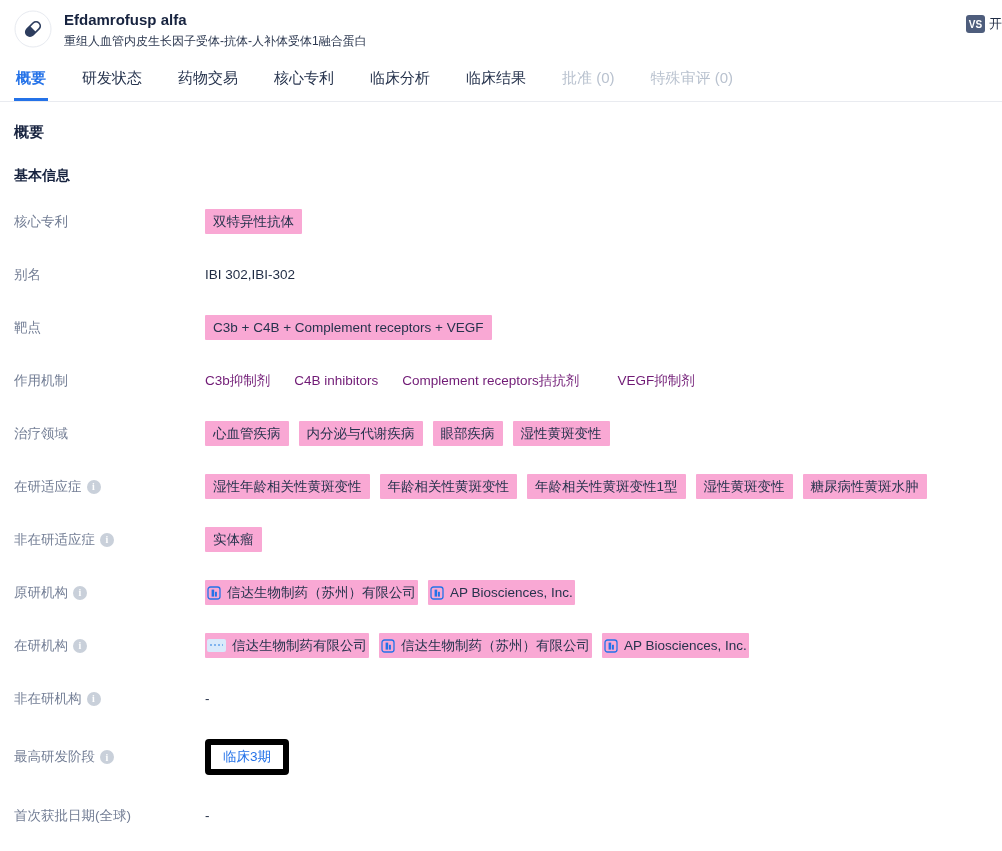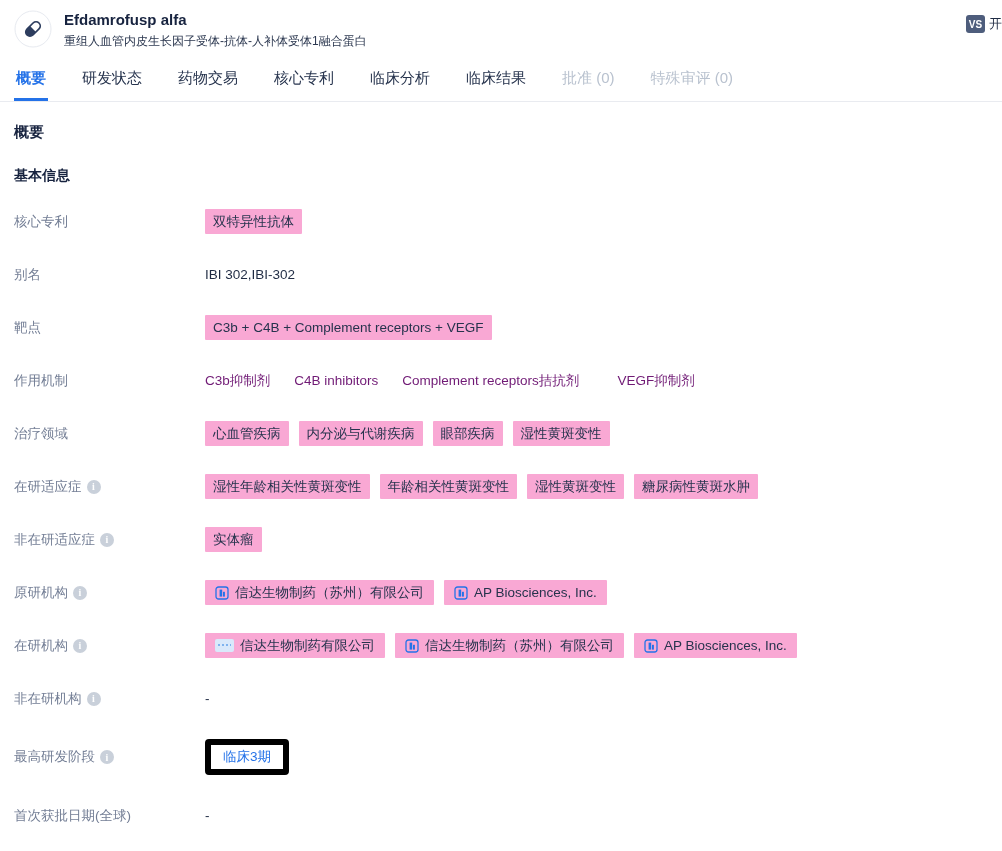--- a/index.html
+++ b/index.html
@@ -41,21 +41,21 @@
     width:14px; height:14px; border-radius:50%; background:#c9d0da; color:#fff;
     font-size:10px; font-weight:700; font-style:normal; display:inline-flex;
     align-items:center; justify-content:center; margin-left:5px; flex:0 0 14px;
     font-family:"Liberation Serif","DejaVu Serif",serif;
   }
   .row-value { display:flex; flex-wrap:wrap; align-items:center; gap:10px; max-width:790px; }
   .tag {
     background:#f9a8d4; color:#26334d; border-radius:1px; padding:4px 8px;
     font-size:13.5px; line-height:17px; white-space:nowrap; cursor:pointer;
   }
-  .org-tag { display:inline-flex; align-items:center; gap:6px; padding:4px 10px; }
+  .org-tag { display:inline-flex; align-items:center; gap:6px; padding:4px 2px; }
   .org-icon { display:inline-flex; align-items:center; flex:0 0 auto; }
   .stock-badge {
     width:19px; height:13px; background:#d9e9fb; border-radius:2px; position:relative; display:inline-block;
   }
   .stock-badge::after {
     content:""; position:absolute; left:3px; right:3px; top:5px; height:2px;
     background:repeating-linear-gradient(90deg,#7fb3ef 0 2px,transparent 2px 4px);
   }
   .stage-tag {
     border:6px solid #000000; color:#2472e8; background:#fff; border-radius:4px;
@@ -151,20 +151,21 @@
         </div>
       </div>
       <div class="row">
         <div class="row-label">
           <span>在研适应症</span>
           <i class="info-icon">i</i>
         </div>
         <div class="row-value">
           <span class="tag">湿性年龄相关性黄斑变性</span>
           <span class="tag">年龄相关性黄斑变性</span>
+          <span class="tag">年龄相关性黄斑变性1型</span>
           <span class="tag">湿性黄斑变性</span>
           <span class="tag">糖尿病性黄斑水肿</span>
         </div>
       </div>
       <div class="row">
         <div class="row-label">
           <span>非在研适应症</span>
           <i class="info-icon">i</i>
         </div>
         <div class="row-value">

